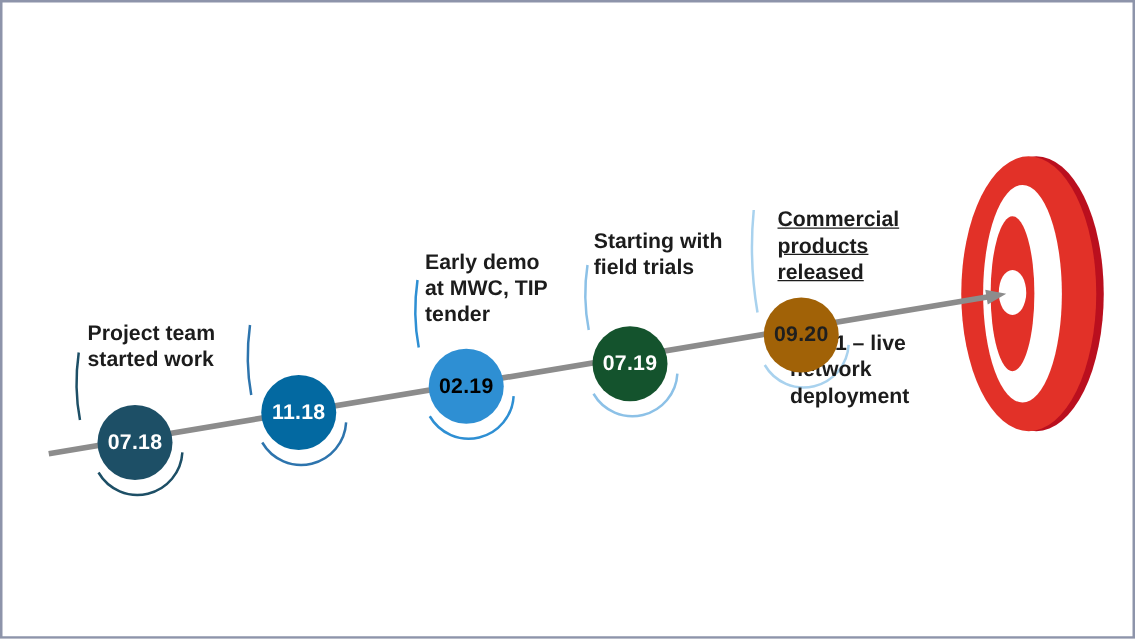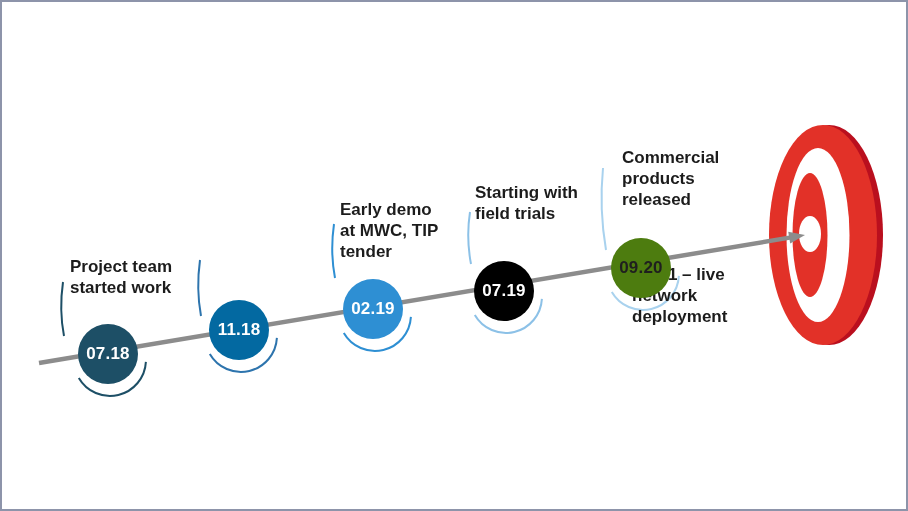--- a/index.html
+++ b/index.html
@@ -73,26 +73,26 @@
     <polygon points="803,233 788.2,241.5 786.2,229.7" style="fill: rgb(140, 140, 140);"></polygon>
   </svg>
 
   <div class="milestone-label" style="left:68px;top:254px;">Project team
 started work</div>
   <div class="milestone-label" style="left:338px;top:197px;">Early demo
 at MWC, TIP
 tender</div>
   <div class="milestone-label" style="left:473px;top:180px;">Starting with
 field trials</div>
-  <div class="milestone-label" style="left:620px;top:145px;">Commercial
+  <div class="milestone-label" style="left:620px;top:163px;text-decoration:underline;">Commercial
 products
 released</div>
   <div class="goal-label" style="left:630px;top:262px;width:142px;">1.H21 – live
 network
 deployment</div>
 
   <div class="circle" style="left: 76px; top: 322px; background-color: rgb(29, 79, 102); color: rgb(255, 255, 255); text-align: center;">07.18</div>
   <div class="circle" style="left: 207px; top: 298px; background-color: #0369a1; color: rgb(255, 255, 255);">11.18</div>
-  <div class="circle" style="left: 341px; top: 277px; background-color: rgb(46, 143, 211); color: #ffffff;">02.19</div>
-  <div class="circle" style="left: 472px; top: 259px; background-color: #000000; color: rgb(255, 255, 255);">07.19</div>
-  <div class="circle" style="left: 609px; top: 236px; background-color: #4d7c0f; color: rgb(31, 31, 31);">09.20</div>
+  <div class="circle" style="left: 341px; top: 277px; background-color: rgb(46, 143, 211); color: #000000;">02.19</div>
+  <div class="circle" style="left: 472px; top: 259px; background-color: #14532d; color: rgb(255, 255, 255);">07.19</div>
+  <div class="circle" style="left: 609px; top: 236px; background-color: #a16207; color: rgb(31, 31, 31);">09.20</div>
 
 </div>
 
 </body></html>

